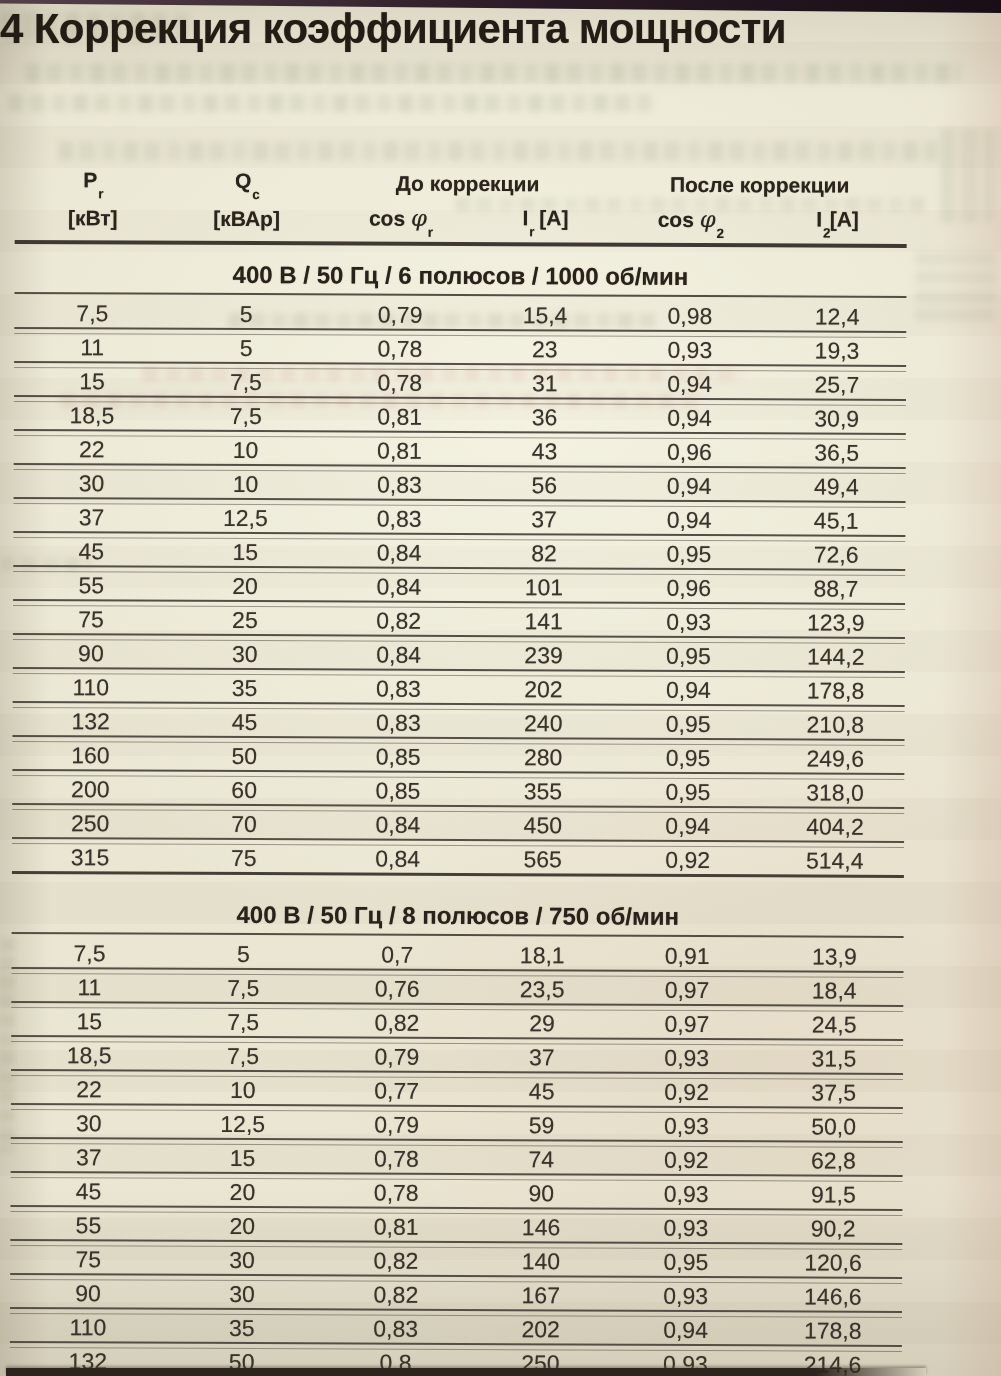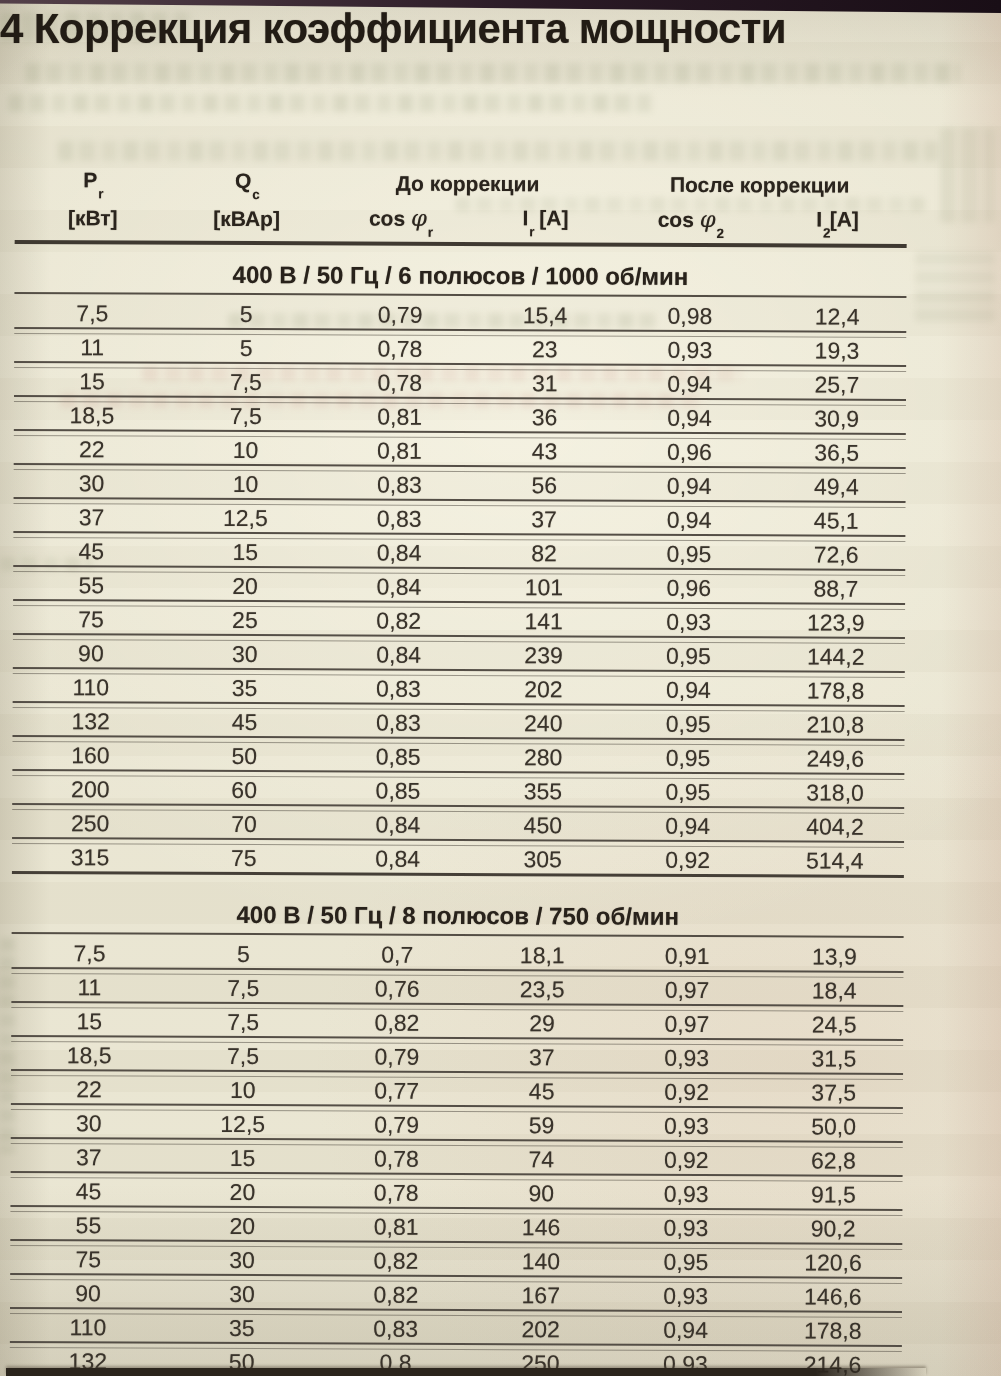--- a/index.html
+++ b/index.html
@@ -256,21 +256,21 @@
             <span class="cell c1">70</span>
             <span class="cell c2">0,84</span>
             <span class="cell c3">450</span>
             <span class="cell c4">0,94</span>
             <span class="cell c5">404,2</span>
           </div>
           <div class="row">
             <span class="cell c0">315</span>
             <span class="cell c1">75</span>
             <span class="cell c2">0,84</span>
-            <span class="cell c3">305</span>
+            <span class="cell c3">565</span>
             <span class="cell c4">0,92</span>
             <span class="cell c5">514,4</span>
           </div>
         </div>
     </div>
 
     <div class="section second">
       <div class="section-title">400 В / 50 Гц / 8 полюсов / 750 об/мин</div>
       <div class="rows">
           <div class="row">

